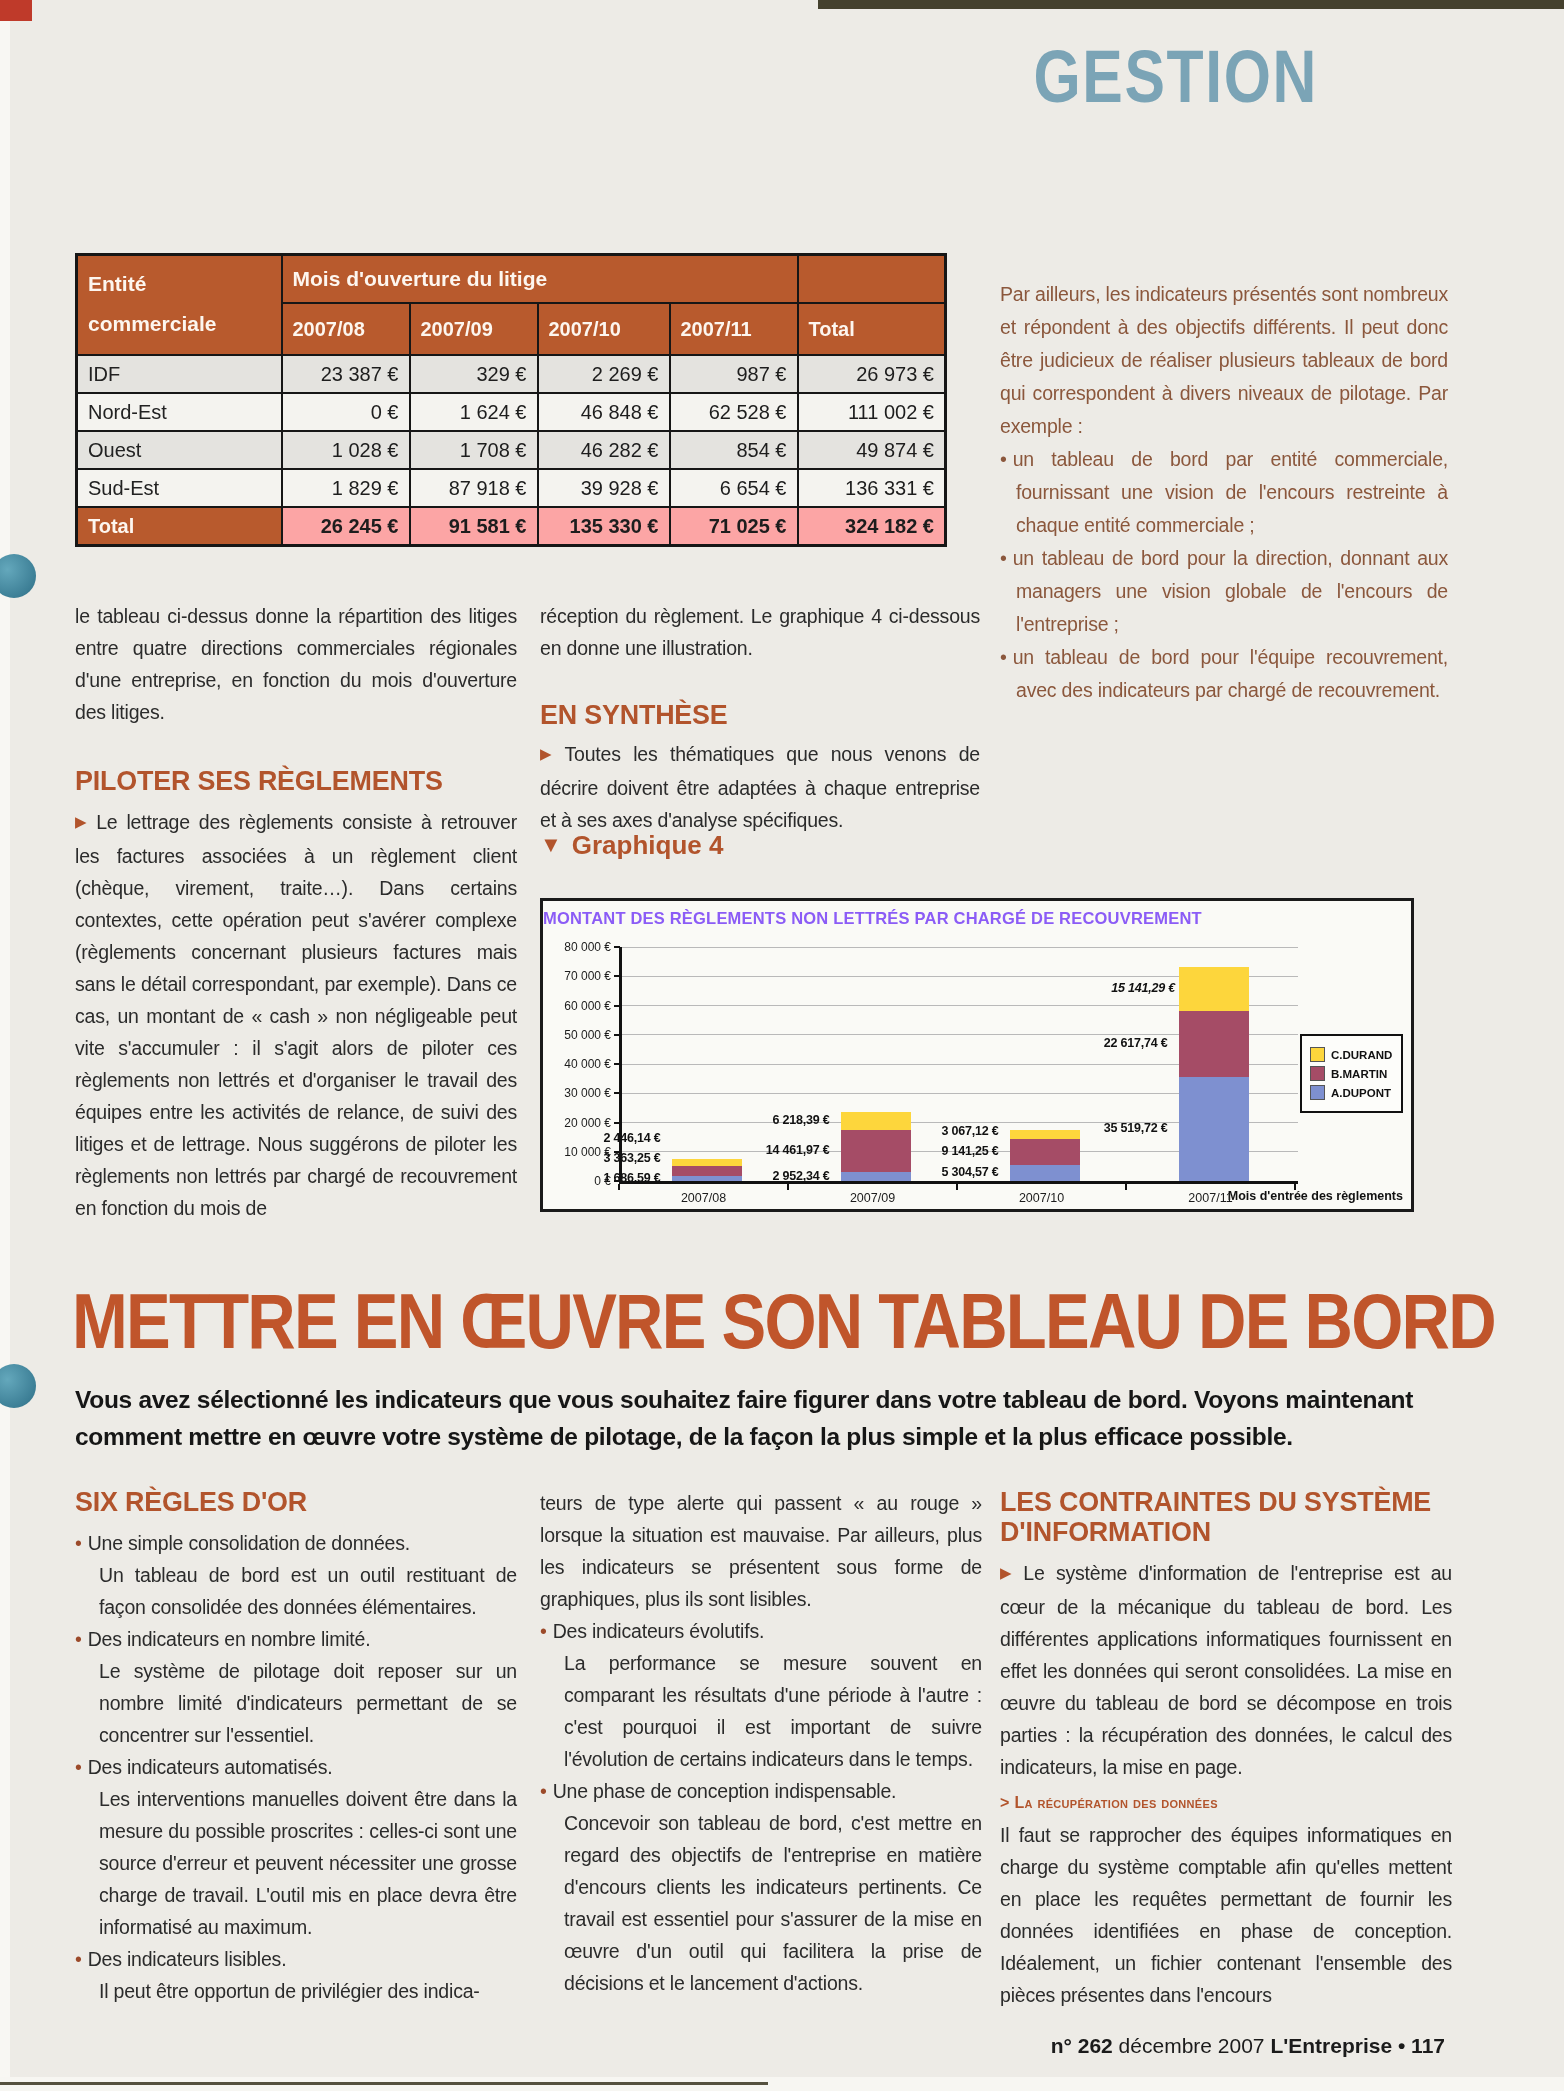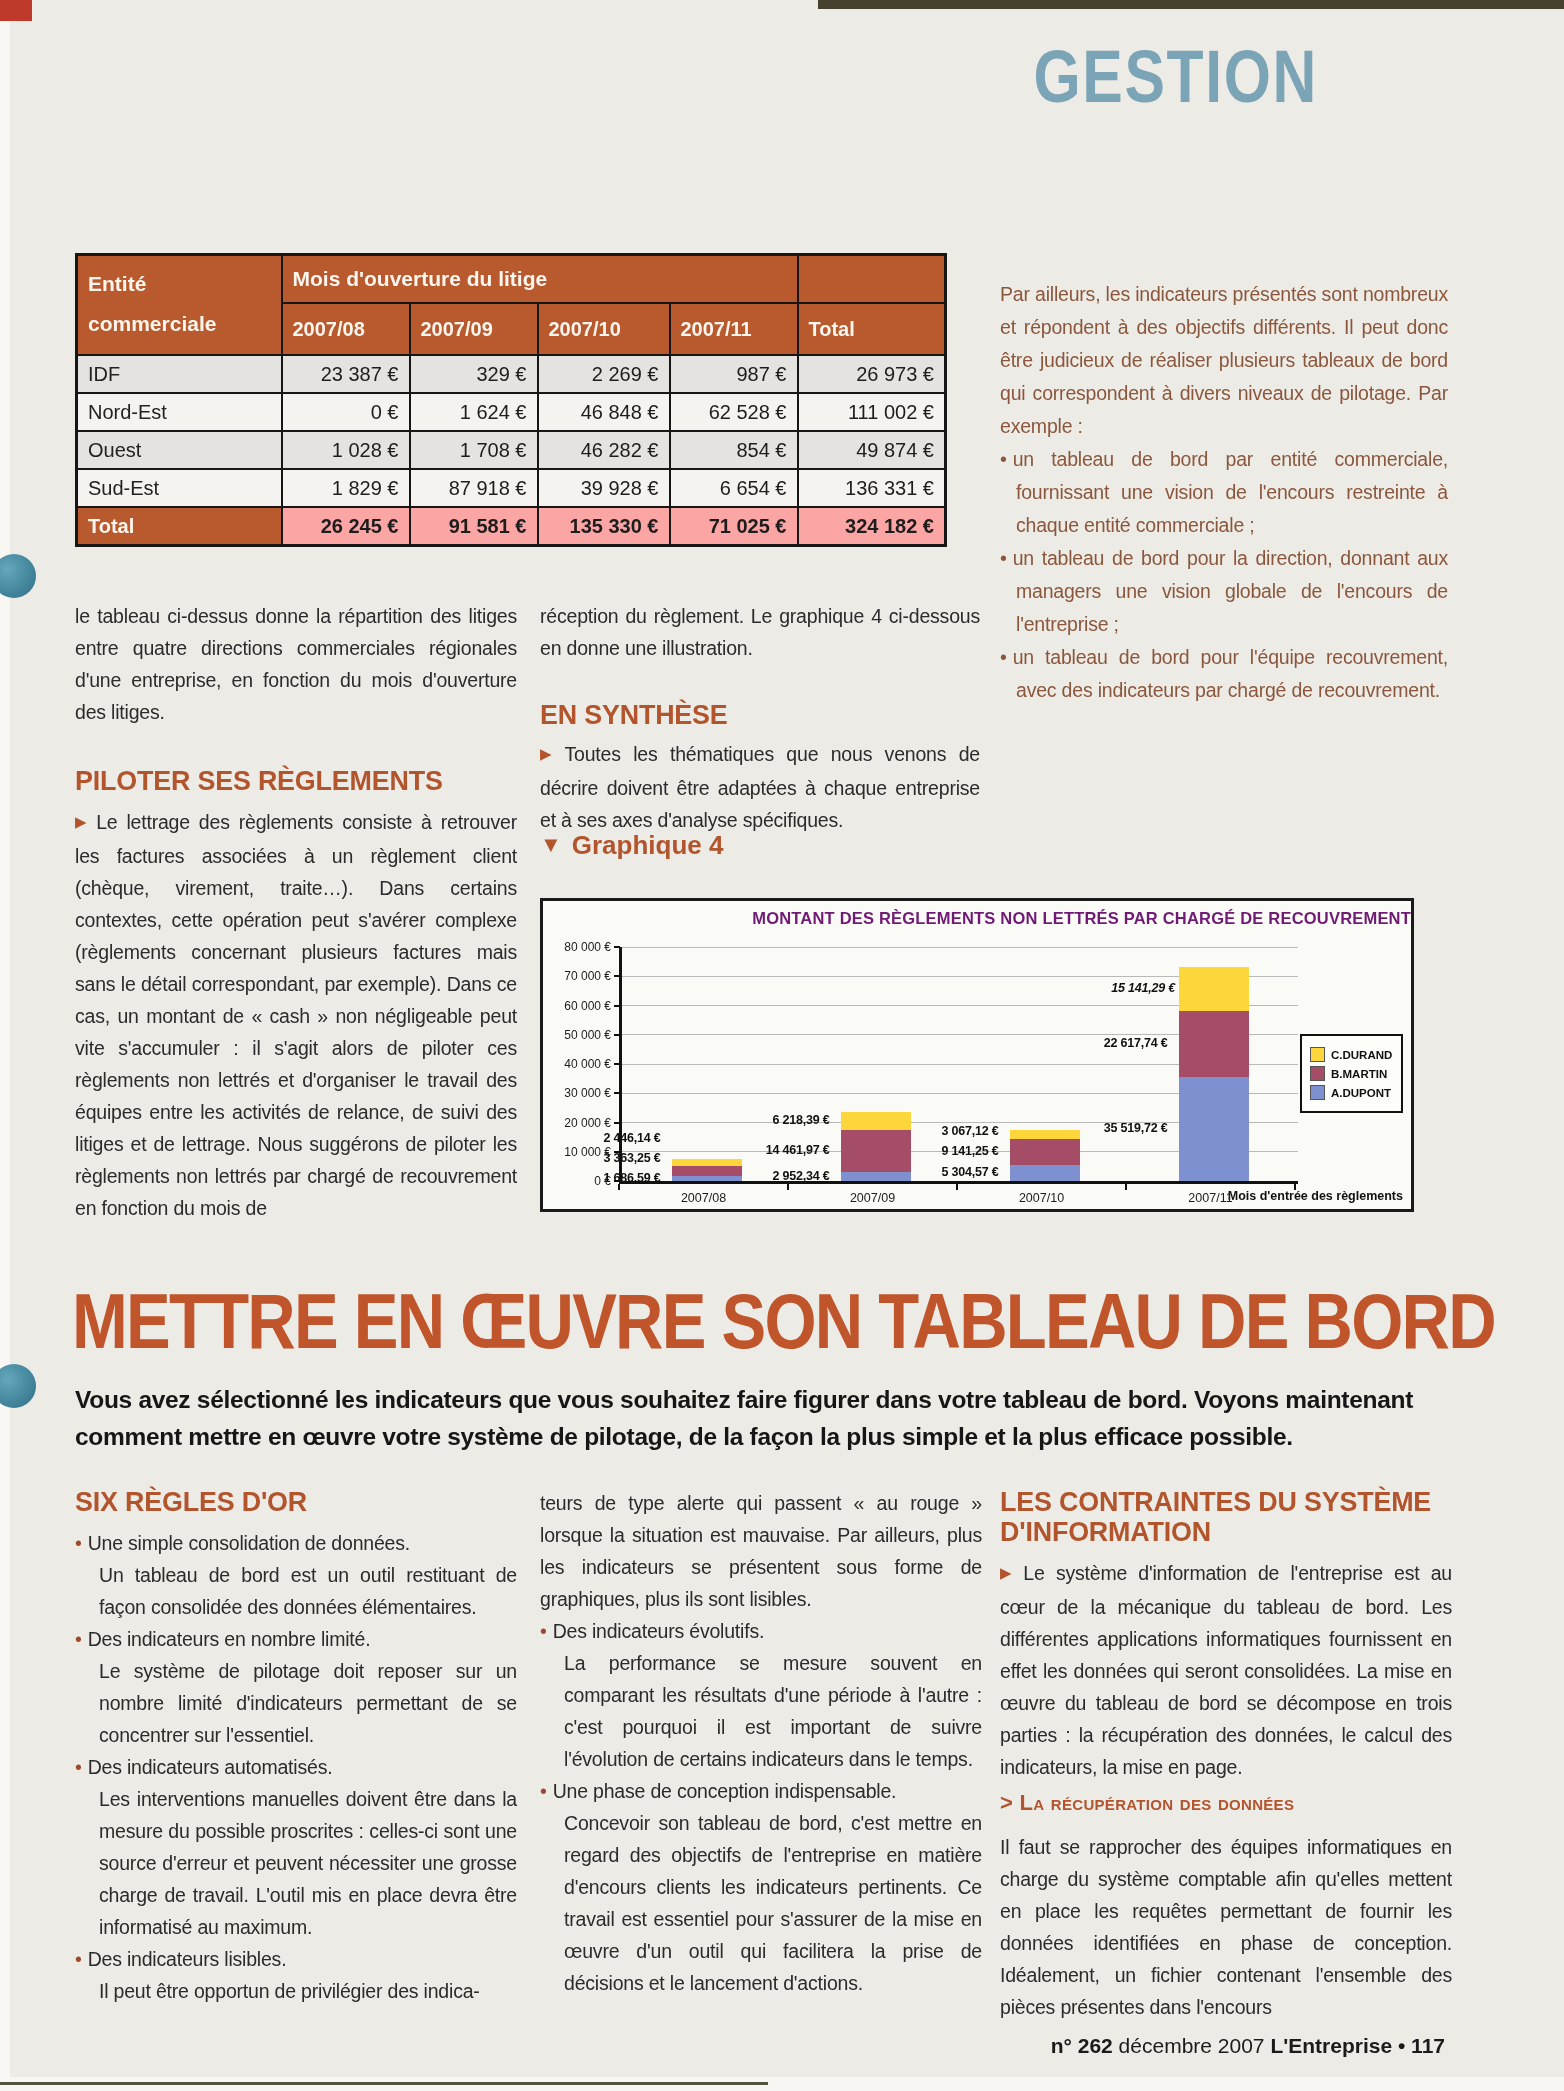--- a/index.html
+++ b/index.html
@@ -44,22 +44,22 @@
   .brown{color:#8b573c;}
   .bullet-line{padding-left:16px;text-indent:-16px;}
   .bullet{color:#9c4a2a;padding-right:6px;}
   .brown .bullet{color:#8b573c;}
   .item-body{padding-left:24px;}
   .graphique-label{color:#b2542c;font-weight:700;font-size:26px;}
   .graphique-label .tri{font-size:22px;padding-right:10px;position:relative;top:-2px;}
   
   .chart{left:540px;top:898px;width:868px;height:308px;background:#fafaf6;
     border:3px solid #1a1a1a;}
-  .chart-title{position:absolute;left:0;top:8px;width:100%;text-align:right;
-    font-size:16.5px;font-weight:700;color:#701a75;letter-spacing:0.2px;}
+  .chart-title{position:absolute;left:0;top:8px;width:100%;text-align:left;
+    font-size:16.5px;font-weight:700;color:#8b5cf6;letter-spacing:0.2px;}
   .plot{position:absolute;left:76px;top:46px;width:676px;height:234px;
     border-left:3px solid #111;border-bottom:3px solid #111;}
   .gridline{position:absolute;left:0;width:100%;height:1px;background:#b9b9b9;}
   .ylabel{position:absolute;width:62px;text-align:right;font-size:12px;color:#1c1c1c;left:6px;}
   .ytick{position:absolute;width:6px;height:2px;background:#111;left:71px;}
   .xtick{position:absolute;width:2px;height:6px;background:#111;}
   .bar-seg{position:absolute;}
   .bar-label{position:absolute;width:150px;text-align:right;font-size:12.5px;
     font-weight:700;color:#111;letter-spacing:-0.2px;}
   .cat-label{position:absolute;width:90px;text-align:center;font-size:12.5px;color:#1c1c1c;}
@@ -67,22 +67,22 @@
   .legend{position:absolute;left:757px;top:133px;border:2px solid #111;background:#fdfdfa;
     padding:7px 9px 7px 8px;}
   .legend-row{display:flex;align-items:center;margin:4px 0;}
   .legend-swatch{width:13px;height:13px;border:1px solid #555;margin-right:6px;flex:0 0 auto;}
   .legend-text{font-size:11.5px;font-weight:700;color:#111;white-space:nowrap;}
   
   .big-title{left:72px;top:1283px;font-size:77px;line-height:1;font-weight:800;
     color:#c0552b;letter-spacing:-2px;transform:scaleX(0.87);transform-origin:left top;white-space:nowrap;}
   .intro{left:75px;top:1381px;width:1400px;font-size:24.5px;line-height:37px;
     font-weight:700;color:#161616;letter-spacing:-0.3px;}
-  .subheading{color:#b2542c;font-weight:700;font-size:22px;font-variant:small-caps;
-    letter-spacing:0.3px;margin:4px 0 12px 0;}
+  .subheading{color:#b2542c;font-weight:700;font-size:16px;font-variant:small-caps;
+    letter-spacing:0.3px;margin:4px 0 0 0;}
   .footer{left:800px;top:2034px;width:645px;text-align:right;font-size:21px;color:#1b1b1b;}
   .footer b{font-weight:700;}
 </style>
 </head>
 <body>
 
 <div class="page">
 
   <div class="abs left-strip"></div>
   <div class="abs top-strip"></div>

